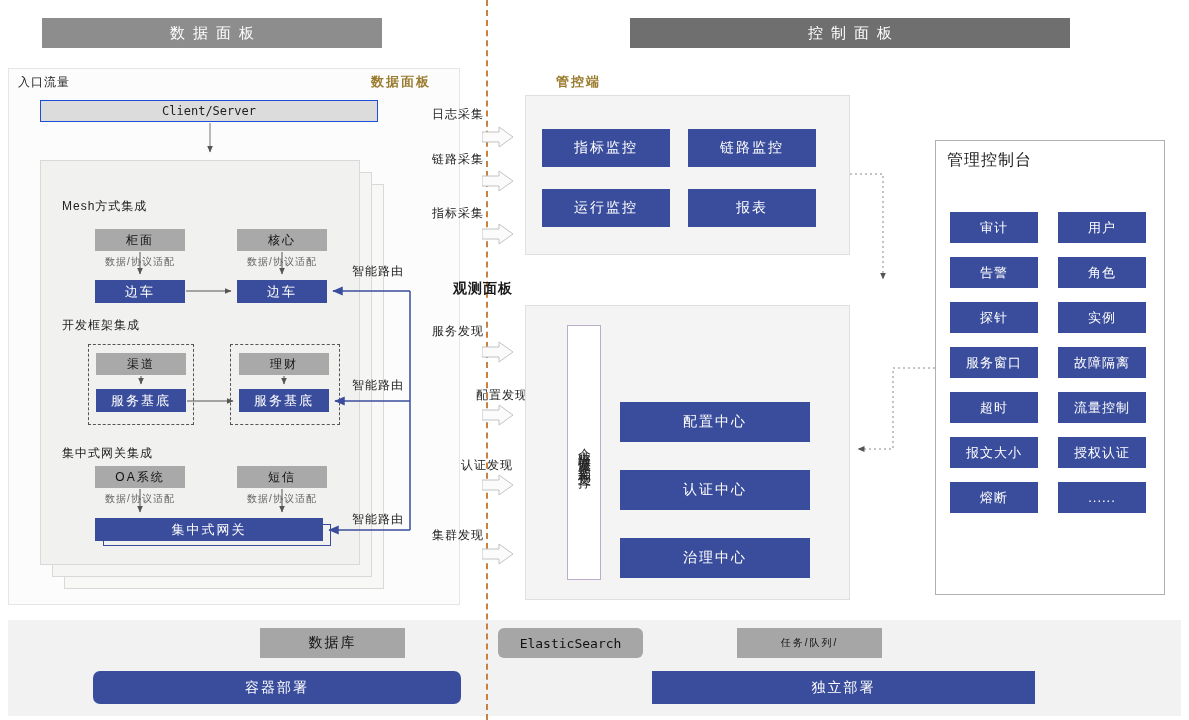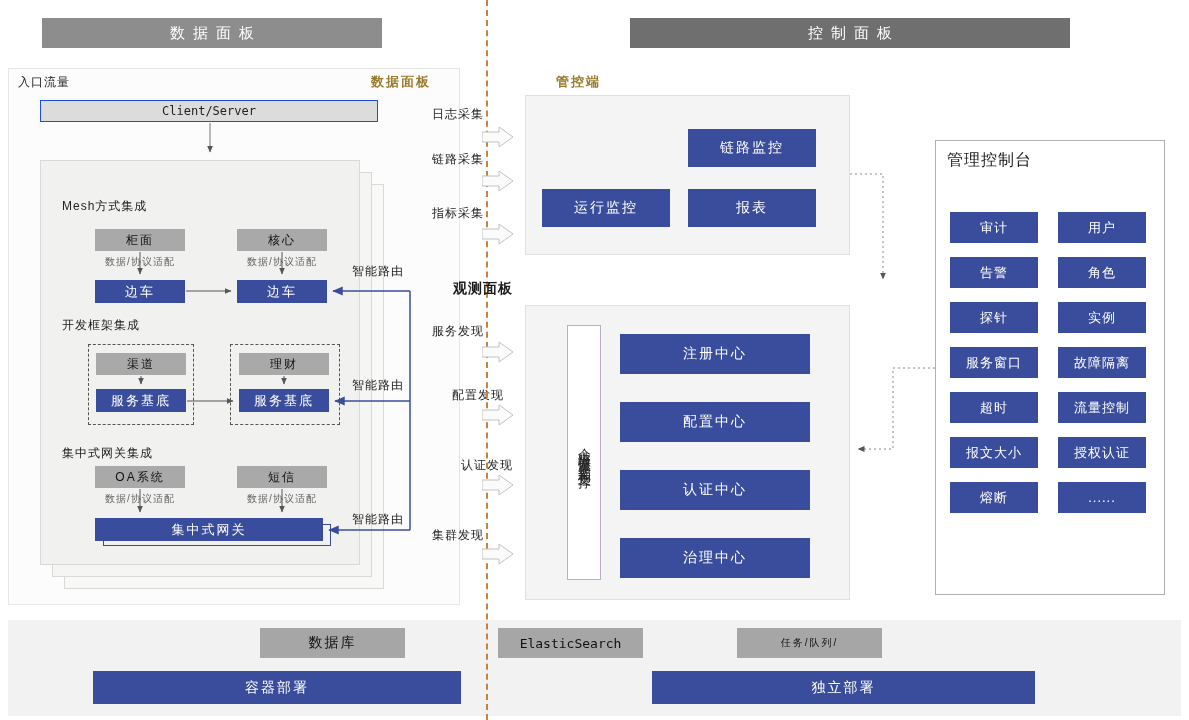--- a/index.html
+++ b/index.html
@@ -85,44 +85,44 @@
   <svg class="abs" style="left:482px;top:223px;z-index:6;" width="32" height="22" viewBox="0 0 32 22">
       <polygon points="0,6 17,6 17,1 31,11 17,21 17,16 0,16" fill="#fbfbfb" stroke="#c2c2c2"></polygon>
     </svg>
 
   <div class="abs" style="left:453px;top:280px;font-size:14px;font-weight:bold;letter-spacing:1px;z-index:6;">观测面板</div>
 
   <div class="abs flowlabel" style="left:432px;top:323px;text-align:center;">服务发现</div>
   <svg class="abs" style="left:482px;top:341px;z-index:6;" width="32" height="22" viewBox="0 0 32 22">
       <polygon points="0,6 17,6 17,1 31,11 17,21 17,16 0,16" fill="#fbfbfb" stroke="#c2c2c2"></polygon>
     </svg>
-  <div class="abs flowlabel" style="left:432px;top:387px;padding-left:20px;">配置发现</div>
+  <div class="abs flowlabel" style="left:456px;top:387px;padding-left:20px;">配置发现</div>
   <svg class="abs" style="left:482px;top:404px;z-index:6;" width="32" height="22" viewBox="0 0 32 22">
       <polygon points="0,6 17,6 17,1 31,11 17,21 17,16 0,16" fill="#fbfbfb" stroke="#c2c2c2"></polygon>
     </svg>
   <div class="abs flowlabel" style="left:432px;top:457px;margin-left:29px;">认证发现</div>
   <svg class="abs" style="left:482px;top:474px;z-index:6;" width="32" height="22" viewBox="0 0 32 22">
       <polygon points="0,6 17,6 17,1 31,11 17,21 17,16 0,16" fill="#fbfbfb" stroke="#c2c2c2"></polygon>
     </svg>
   <div class="abs flowlabel" style="left:432px;top:527px;">集群发现</div>
   <svg class="abs" style="left:482px;top:543px;z-index:6;" width="32" height="22" viewBox="0 0 32 22">
       <polygon points="0,6 17,6 17,1 31,11 17,21 17,16 0,16" fill="#fbfbfb" stroke="#c2c2c2"></polygon>
     </svg>
 
   <div class="abs gold" style="left:556px;top:73px;">管控端</div>
   <div class="abs panel" style="left:525px;top:95px;width:325px;height:160px;"></div>
+  <div class="abs bluebtn center" style="left:542px;top:129px;width:128px;height:38px;font-size:14px;">指标监控</div>
   <div class="abs bluebtn center" style="left:688px;top:129px;width:128px;height:38px;font-size:14px;">链路监控</div>
   <div class="abs bluebtn center" style="left:542px;top:189px;width:128px;height:38px;font-size:14px;">运行监控</div>
   <div class="abs bluebtn center" style="left:688px;top:189px;width:128px;height:38px;font-size:14px;">报表</div>
 
   <div class="abs panel" style="left:525px;top:305px;width:325px;height:295px;"></div>
   <div class="abs center" style="left:567px;top:325px;width:34px;height:255px;background:#fff;border:1px solid #bcaccc;">
     <span style="writing-mode:vertical-rl;text-orientation:upright;font-size:13px;letter-spacing:3px;color:#222;">企业级微服务架构支撑</span>
   </div>
-  <div class="abs bluebtn center" style="left:620px;top:334px;width:190px;height:40px;font-size:14px;">注册中心</div>
   <div class="abs bluebtn center" style="left:620px;top:402px;width:190px;height:40px;font-size:14px;">配置中心</div>
   <div class="abs bluebtn center" style="left:620px;top:470px;width:190px;height:40px;font-size:14px;">认证中心</div>
   <div class="abs bluebtn center" style="left:620px;top:538px;width:190px;height:40px;font-size:14px;">治理中心</div>
 
   <div class="abs" style="left:935px;top:140px;width:230px;height:455px;background:#fff;border:1px solid #b0b0b0;"></div>
   <div class="abs" style="left:947px;top:150px;font-size:16px;letter-spacing:1px;">管理控制台</div>
   <div class="abs consolegrid" style="left:950px;top:212px;">
     <div class="bluebtn consolebtn">审计</div>
     <div class="bluebtn consolebtn">用户</div>
     <div class="bluebtn consolebtn">告警</div>
@@ -134,23 +134,23 @@
     <div class="bluebtn consolebtn">超时</div>
     <div class="bluebtn consolebtn">流量控制</div>
     <div class="bluebtn consolebtn">报文大小</div>
     <div class="bluebtn consolebtn">授权认证</div>
     <div class="bluebtn consolebtn">熔断</div>
     <div class="bluebtn consolebtn">......</div>
   </div>
 
   <div class="abs" style="left:8px;top:620px;width:1173px;height:96px;background:#f2f2f2;"></div>
   <div class="abs center" style="left:260px;top:628px;width:145px;height:30px;background:#a6a6a6;font-size:14px;letter-spacing:2px;color:#111;">数据库</div>
-  <div class="abs center mono" style="left:498px;top:628px;width:145px;height:30px;background:#a6a6a6;font-size:13px;color:#111;z-index:6;">ElasticSearch</div>
+  <div class="abs center mono" style="left:498px;top:628px;width:145px;height:30px;background:#a6a6a6;font-size:13px;color:#111;z-index:6;border-radius:6px;">ElasticSearch</div>
   <div class="abs center" style="left:737px;top:628px;width:145px;height:30px;background:#a6a6a6;font-size:10px;letter-spacing:2px;color:#111;">任务/队列/</div>
-  <div class="abs bluebtn center" style="left:93px;top:671px;width:368px;height:33px;font-size:14px;">容器部署</div>
+  <div class="abs bluebtn center" style="left:93px;top:671px;width:368px;height:33px;font-size:14px;border-radius:7px;">容器部署</div>
   <div class="abs bluebtn center" style="left:652px;top:671px;width:383px;height:33px;font-size:14px;">独立部署</div>
 
   <svg class="abs" width="1189" height="720" viewBox="0 0 1189 720" style="left:0;top:0;z-index:4;pointer-events:none;">
     <defs>
       <marker id="ms" markerWidth="9" markerHeight="8" refX="6.5" refY="3" orient="auto">
           <path d="M0,0L7,3L0,6Z" fill="#555"></path>
         </marker>
       <marker id="mb" markerWidth="9" markerHeight="8" refX="6.5" refY="3" orient="auto">
           <path d="M0,0L7,3L0,6Z" fill="#3a4d9c"></path>
         </marker>

